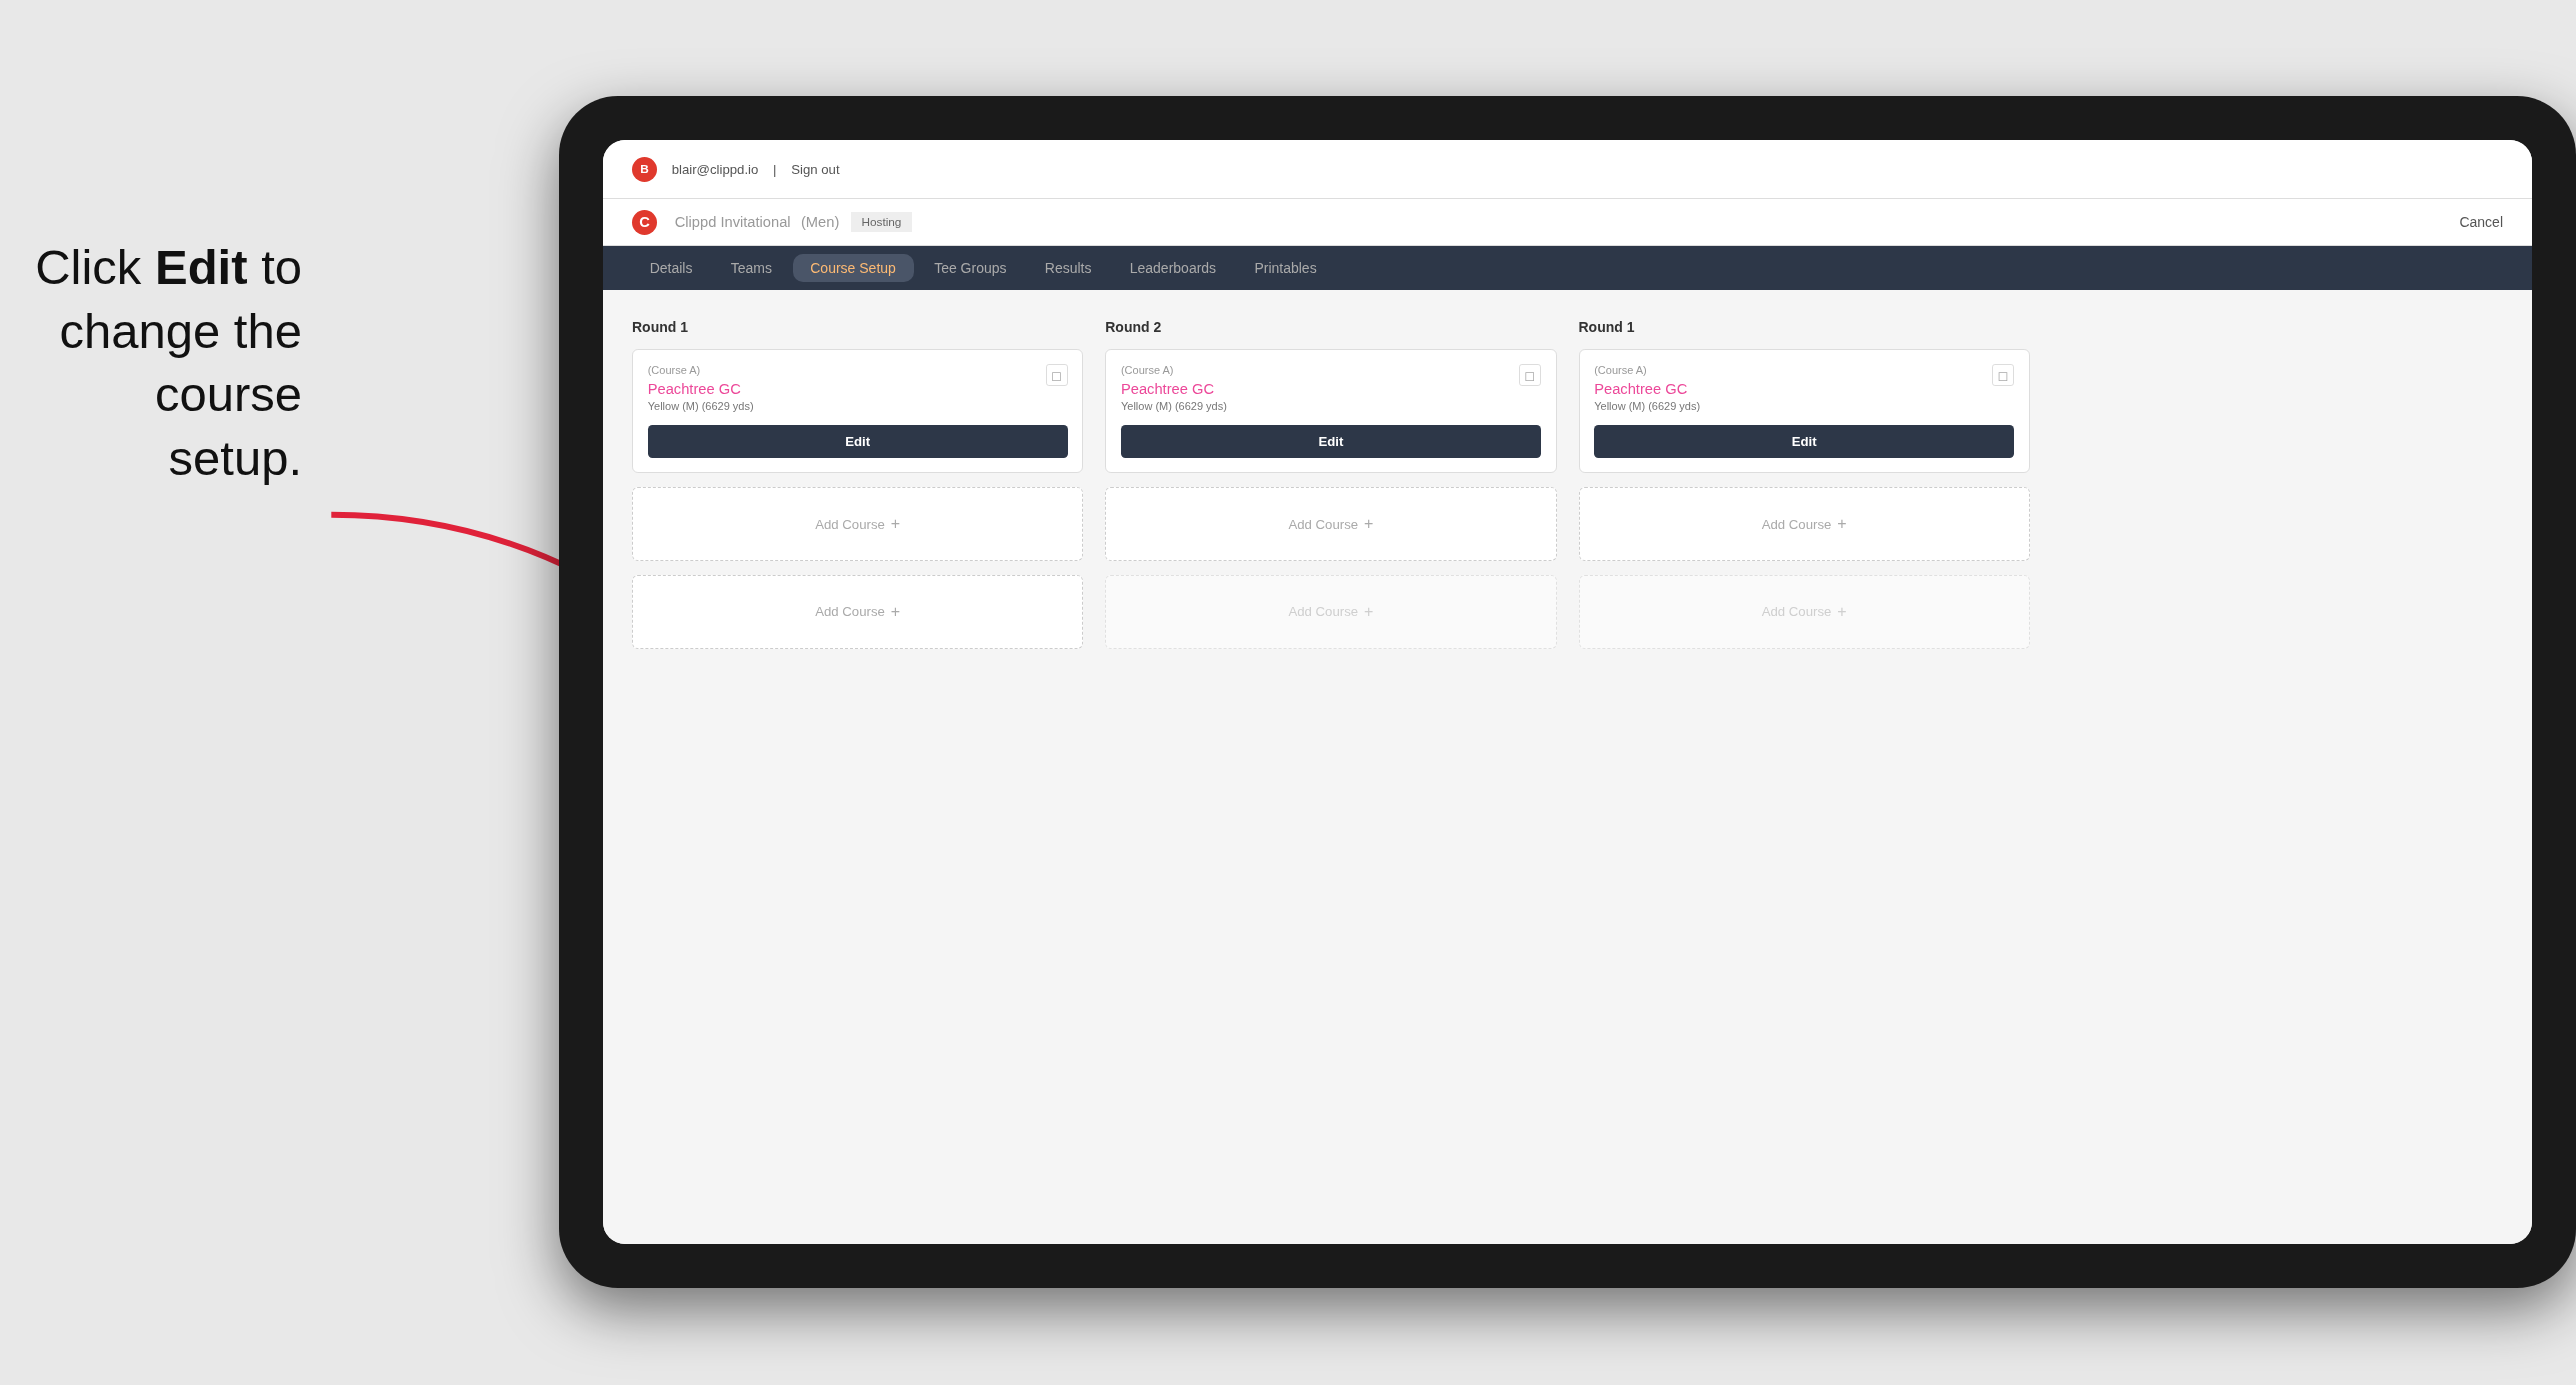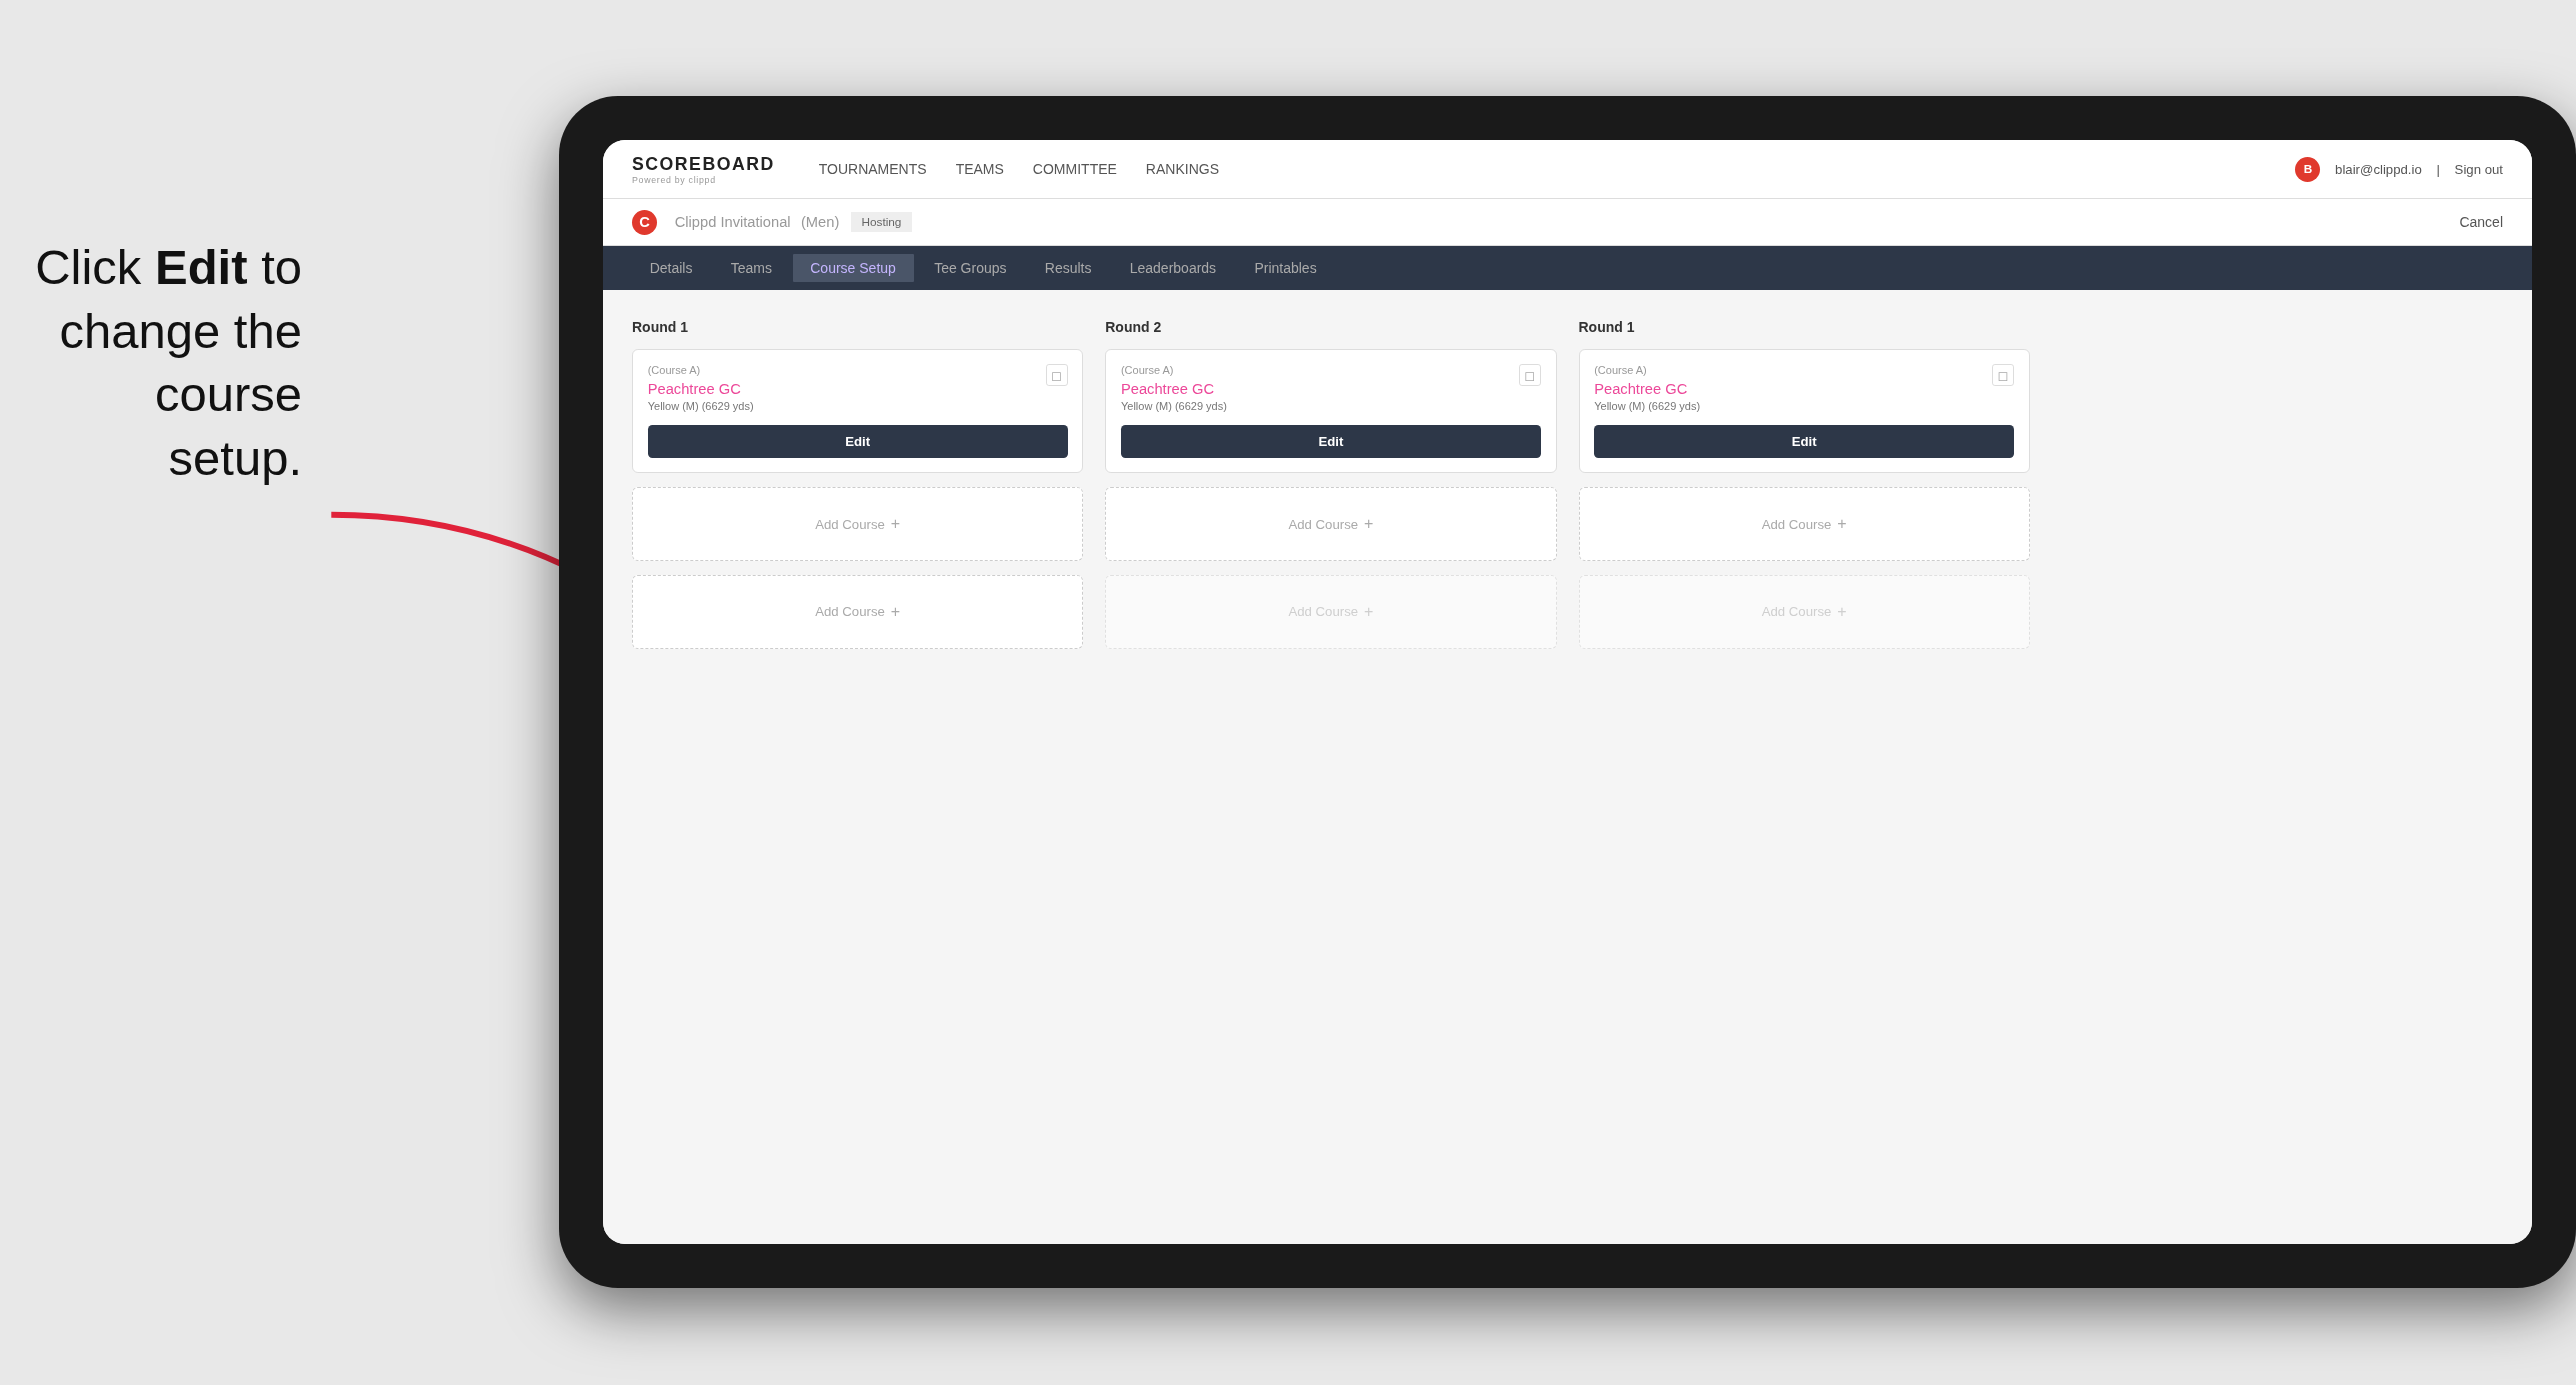--- a/index.html
+++ b/index.html
@@ -213,22 +213,22 @@
       color: #aaa;
       font-size: 14px;
       padding: 5.9px 17.7px;
       cursor: pointer;
       border-radius: 2.9px;
       font-weight: 500;
     }
 
     .tab-item.active {
       background: #4a5568;
-      color: #c4b5fd;
-      border-radius: 1px;
+      color: #fdba74;
+      border-radius: 10px;
     }
 
     
     .main-content {
       flex: 1;
       background: #f5f5f5;
       padding: 29px 29px;
       overflow-y: auto;
     }
 
@@ -360,32 +360,20 @@
       </marker>
     </defs>
     <path d="M 60 20 Q 300 20 500 160" stroke="#e0223a" stroke-width="8" fill="none" marker-end="url(#arrowhead)"></path>
   </svg>
 </div>
 
 <div class="tablet-frame">
   <div class="tablet-screen">
 
     <div class="top-navbar">
-      <div class="navbar-left">
-        <div class="scoreboard-logo">
-          <span class="scoreboard-title">SCOREBOARD</span>
-          <span class="scoreboard-sub">Powered by clippd</span>
-        </div>
-        <nav class="nav-links">
-          <a class="nav-link">TOURNAMENTS</a>
-          <a class="nav-link">TEAMS</a>
-          <a class="nav-link">COMMITTEE</a>
-          <a class="nav-link">RANKINGS</a>
-        </nav>
-      </div>
       <div class="navbar-right">
         <div class="user-avatar">B</div>
         <span class="sign-in-link">blair@clippd.io</span>
         <span>|</span>
         <span class="sign-in-link">Sign out</span>
       </div>
     </div>
 
     <div class="tournament-bar">
       <div class="tournament-info">

